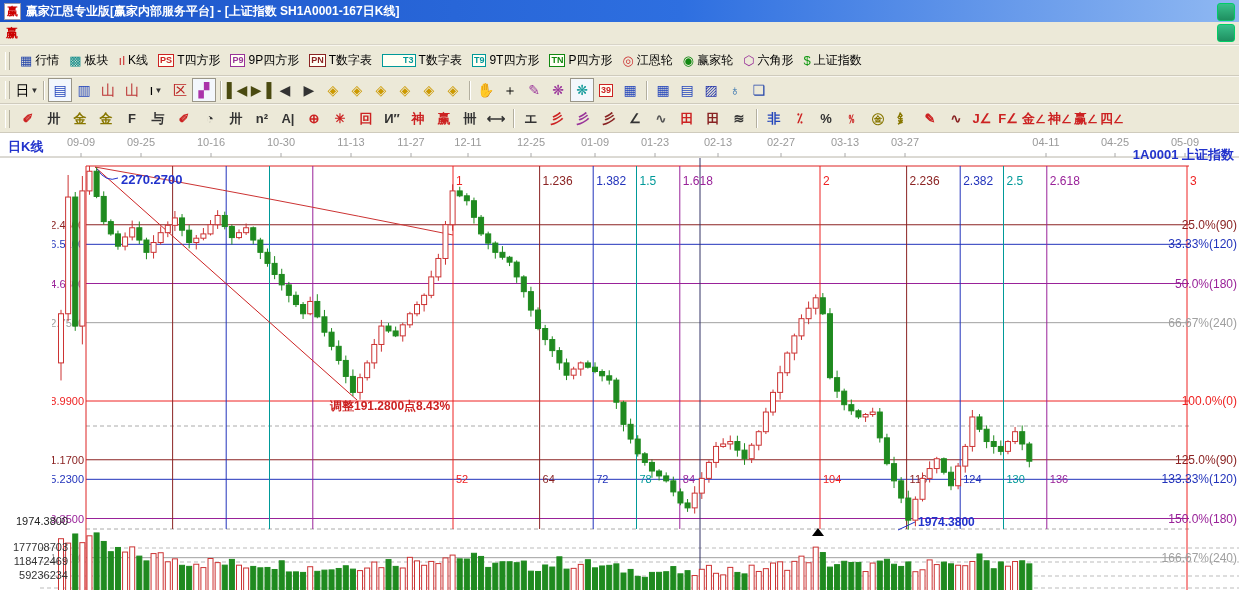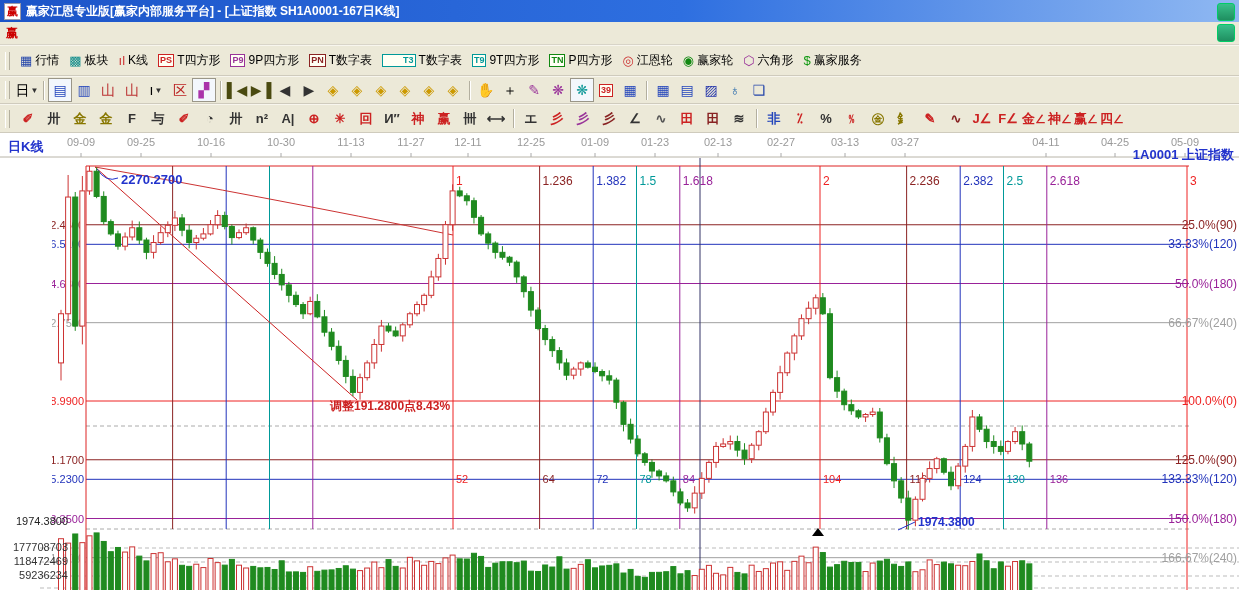--- a/index.html
+++ b/index.html
@@ -94,21 +94,21 @@
     <span class="tbtn">
       <span class="iglyph" style="color: rgb(17, 136, 17);">◉</span>
       <span>赢家轮</span>
     </span>
     <span class="tbtn">
       <span class="iglyph" style="color: rgb(153, 51, 153);">⬡</span>
       <span>六角形</span>
     </span>
     <span class="tbtn">
       <span class="iglyph" style="color: rgb(17, 153, 17);">$</span>
-      <span>赢家服务</span>
+      <span>上证指数</span>
     </span>
   </div>
 <div class="toolbar tb2" id="toolbar-nav">
     <span class="grip"></span>
     <span class="ibtn">
       <span class="iglyph" style="color: rgb(0, 0, 0);">日</span>
       <span class="caret">▼</span>
     </span>
     <span class="sep"></span>
     <span class="ibtn active">

